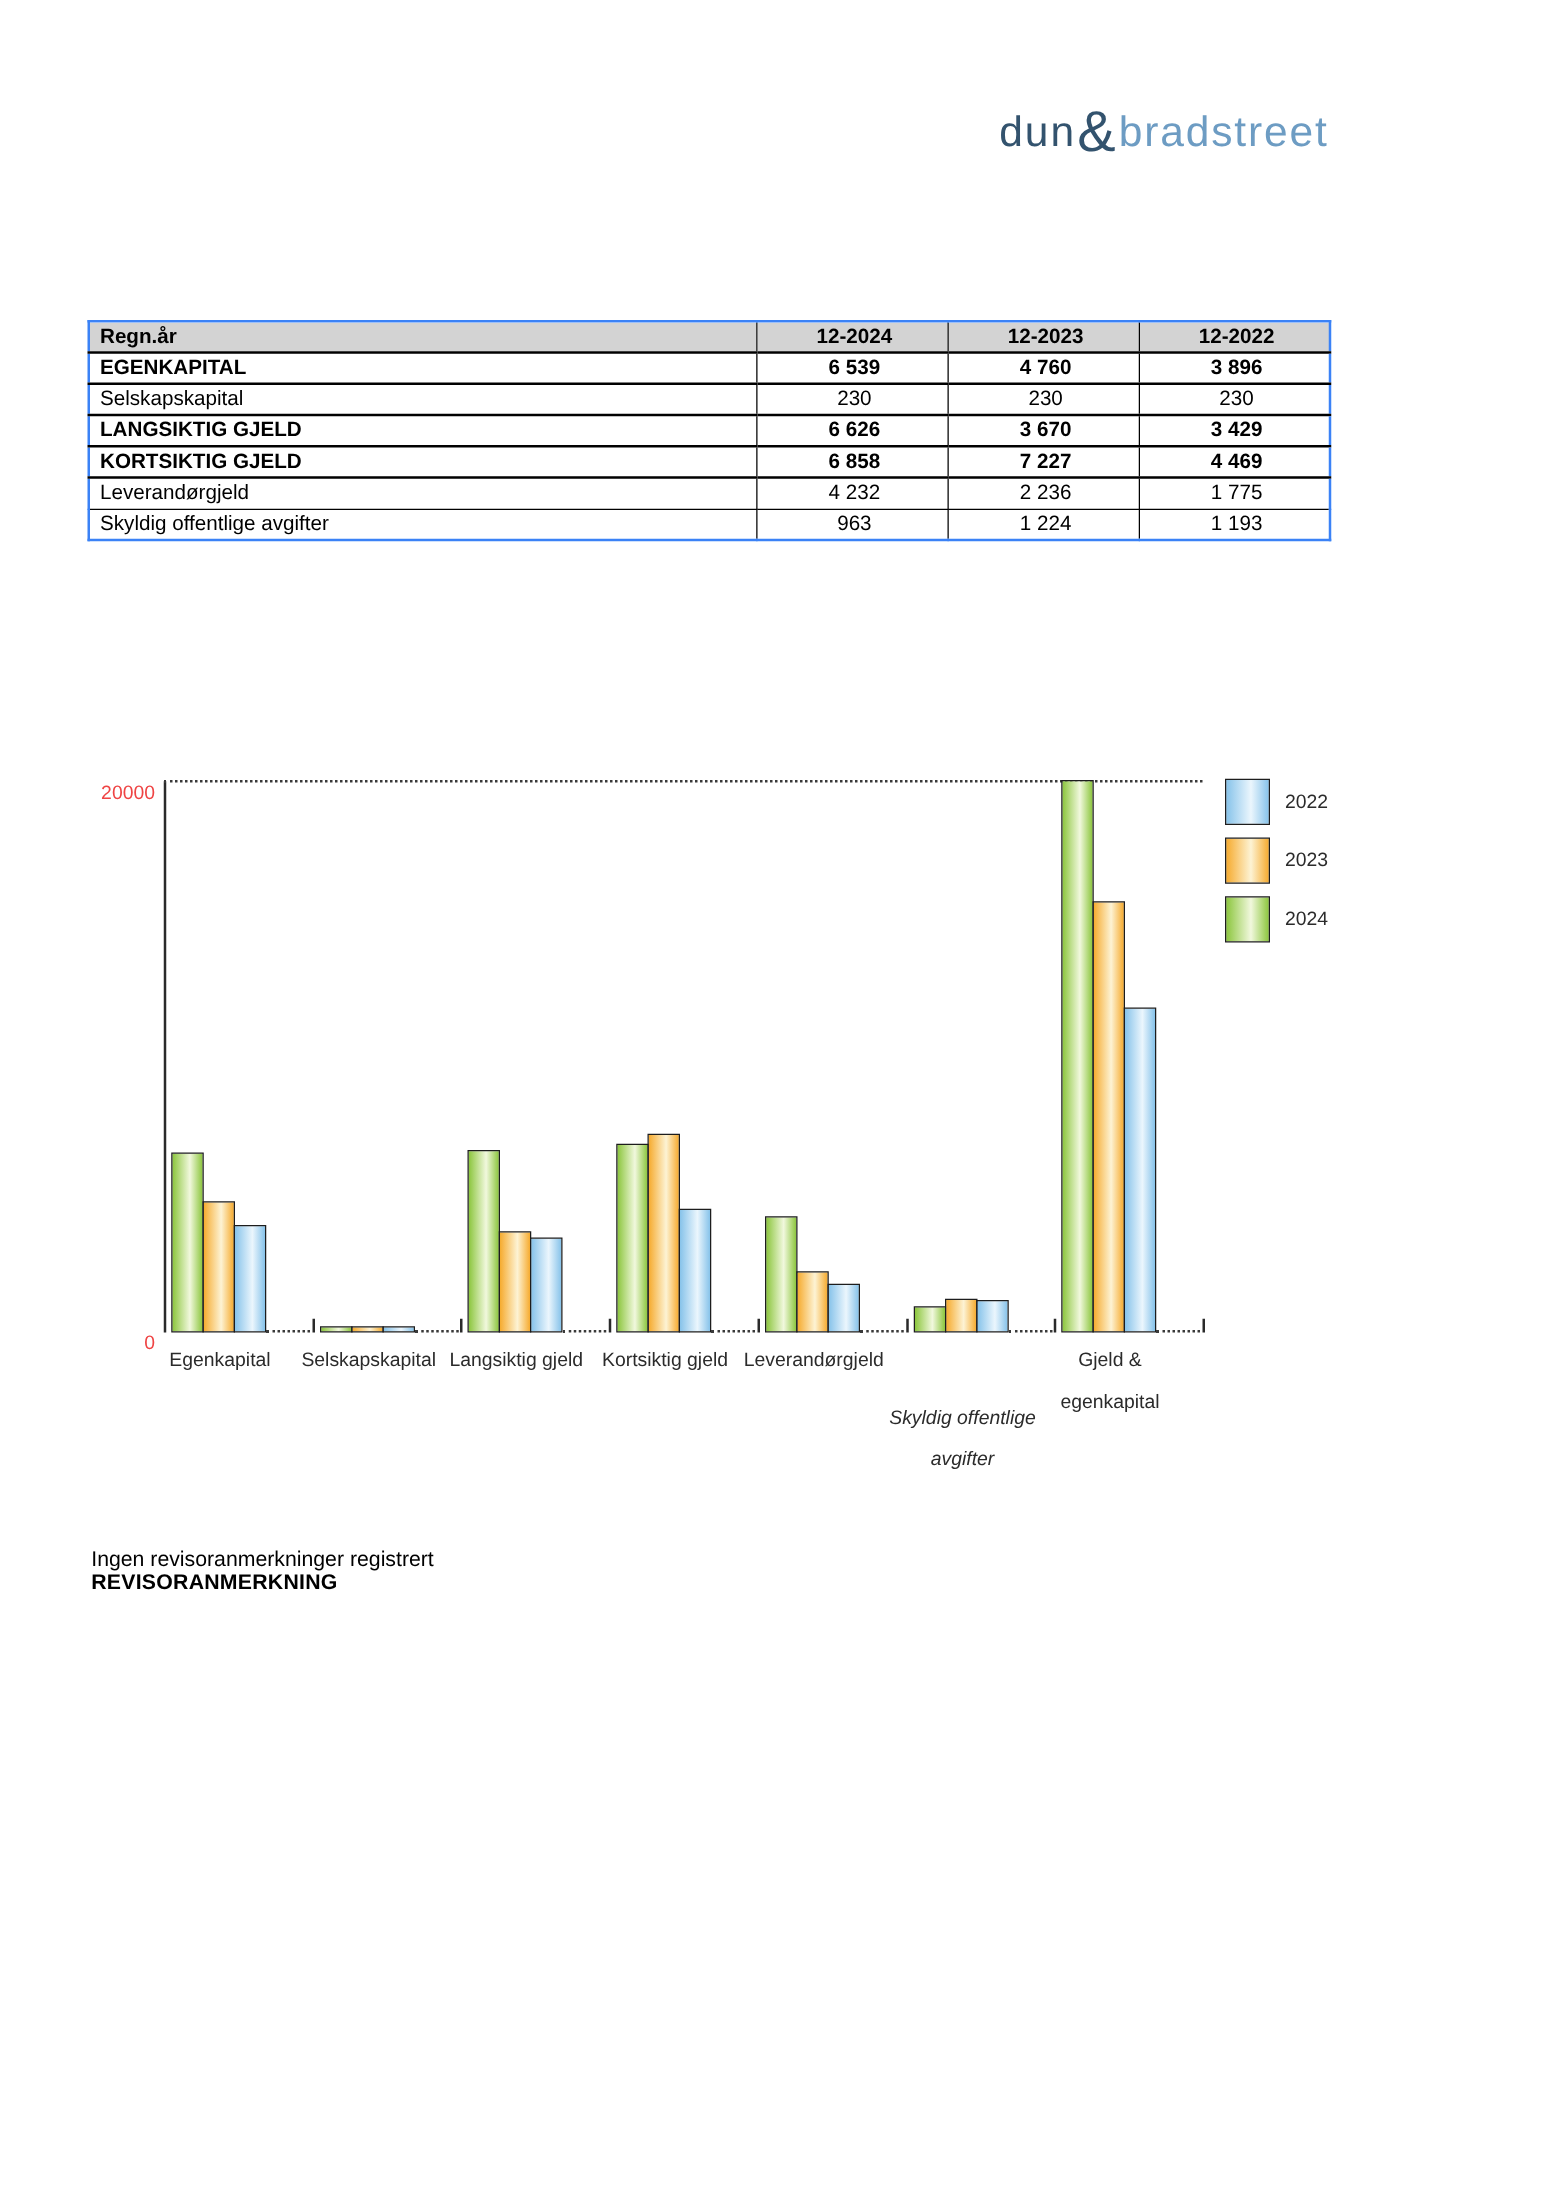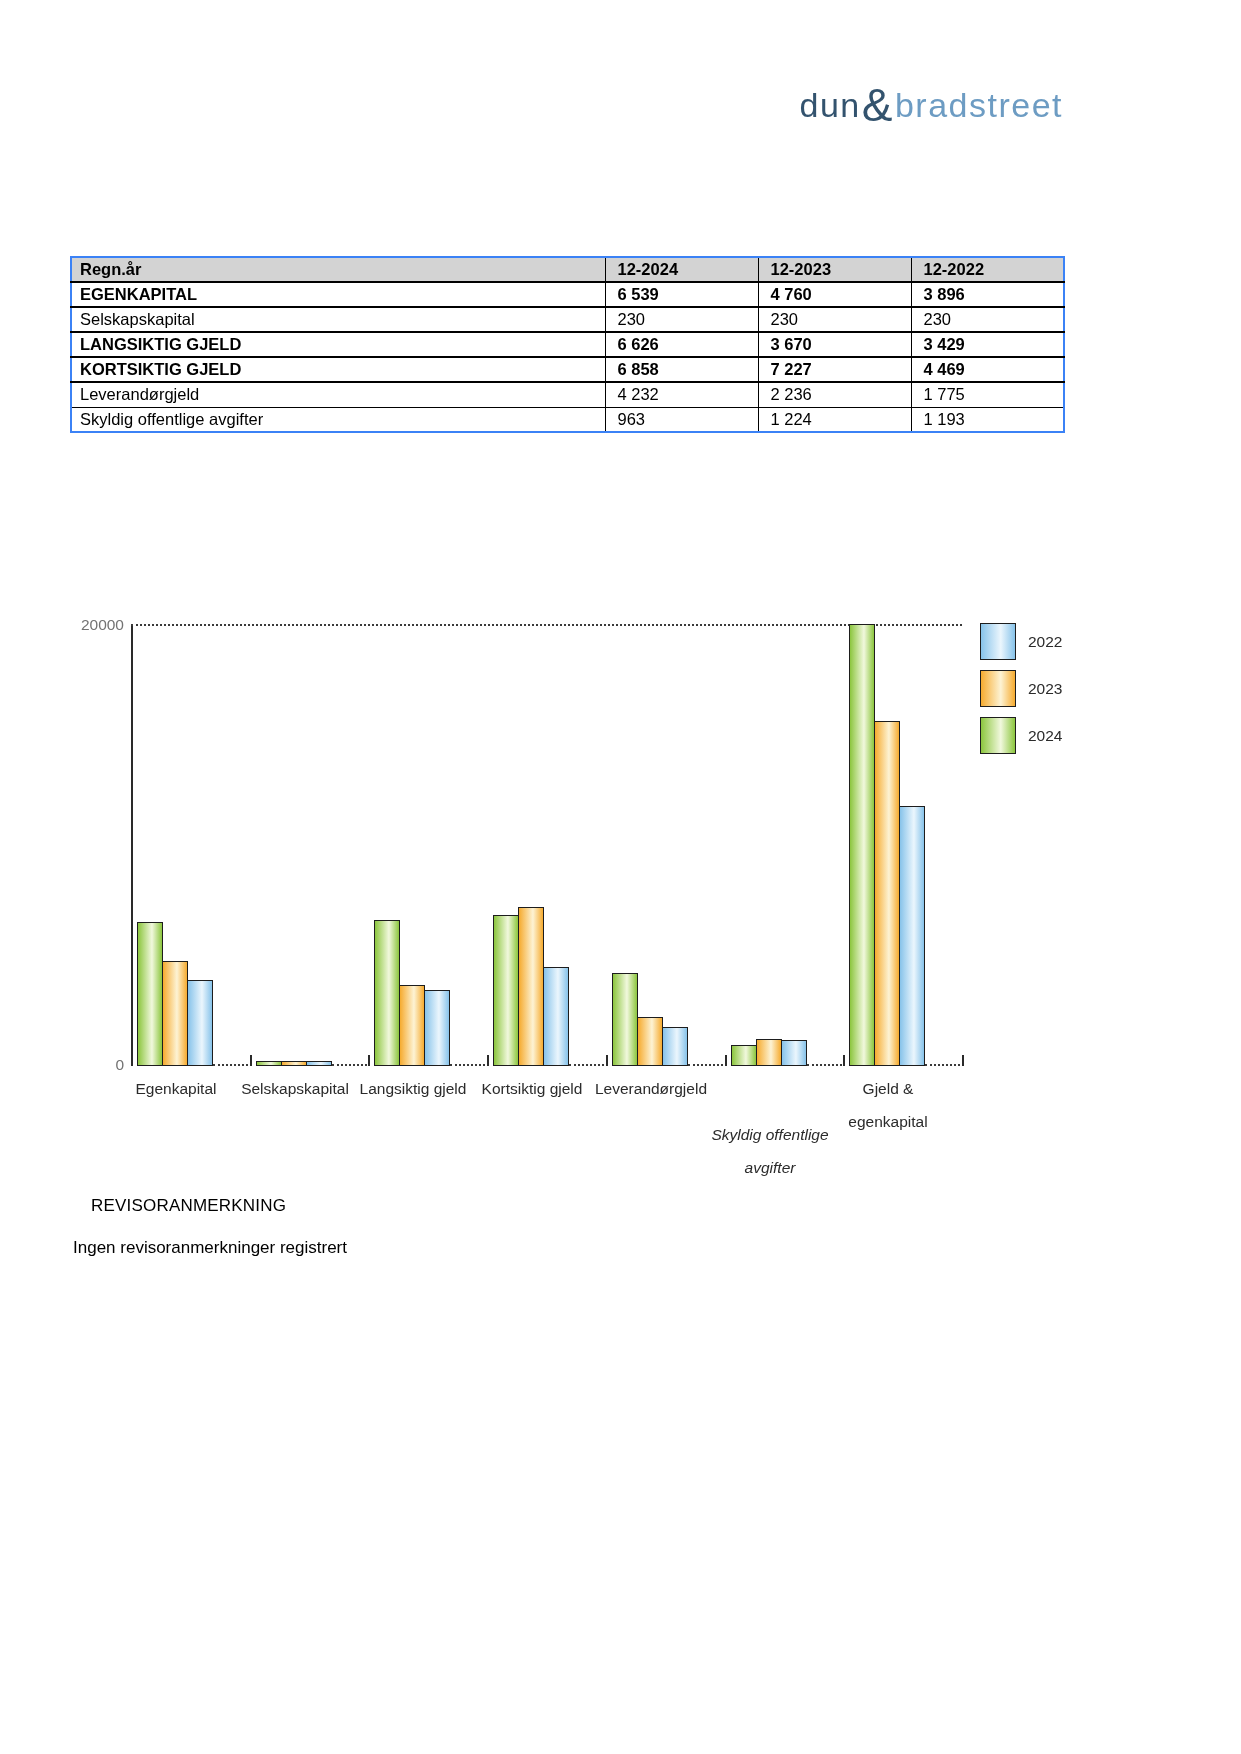--- a/index.html
+++ b/index.html
@@ -21,37 +21,37 @@
   .sec-note  { float:right; font-size:16.5px; }
   
   table.fin { position:absolute; left:70px; top:256px; width:993px;
               border-collapse:collapse; table-layout:fixed; }
   table.fin td, table.fin th {
     border:1px solid #000; height:25px; font-size:16.5px; line-height:23px;
     padding:0 8px; overflow:hidden; white-space:nowrap;
   }
   table.fin col.c0 { width:534px; } table.fin col.cn { width:153px; }
   table.fin tr.hdr td { background:#d3d3d3; font-weight:bold; }
-  table.fin td.num { text-align:left;padding-left:12px; }
+  table.fin td.num { text-align:center;padding-left:12px; }
   table.fin tr.bold td { font-weight:bold; border-top-width:2px; border-bottom-width:2px; }
   table.fin { border:2px solid #3b82f6; }
   
   .axis-y { position:absolute; background:#2a2a2a; width:2px; }
   .gridline-top { position:absolute; border-top:2px dotted #3a3a3a; height:0; }
-  .ylab { position:absolute; font-size:15.5px; color:#737373; text-align:right; }
+  .ylab { position:absolute; font-size:15.5px; color:#ef4444; text-align:right;margin-top:10px; }
   .bar  { position:absolute; border:1px solid #1d1d1d; }
   .base-dots { position:absolute; border-bottom:2px dotted #3a3a3a; height:0; }
   .tick { position:absolute; background:#2a2a2a; width:2px; height:11px; }
   .cat-label { position:absolute; font-size:15.5px; color:#2b2b2b; text-align:center; line-height:33px; }
   
   .legend-item { position:absolute; }
   .legend-swatch { position:absolute; width:36px; height:37px; border:1px solid #1d1d1d; }
   .legend-label { position:absolute; left:48px; top:10px; font-size:15.5px; color:#2b2b2b; }
   
-  .rev-head { position:absolute; left:73px; top:1196px; font-size:17px; font-weight:normal; letter-spacing:0.2px;margin-left:18px; }
+  .rev-head { position:absolute; left:73px; top:1256px; font-size:17px; font-weight:bold; letter-spacing:0.2px; }
   .rev-body { position:absolute; left:73px; top:1238px; font-size:17px; }
   .footer { position:absolute; left:463px; top:1684px; width:600px; text-align:right; font-size:17px; color:#1a1a1a; }
 </style>
 </head>
 <body>
 
 <div id="page">
 
   <div class="logo">
     <span class="lg1">dun</span><span class="lgamp">&amp;</span><span class="lg2">bradstreet</span>

